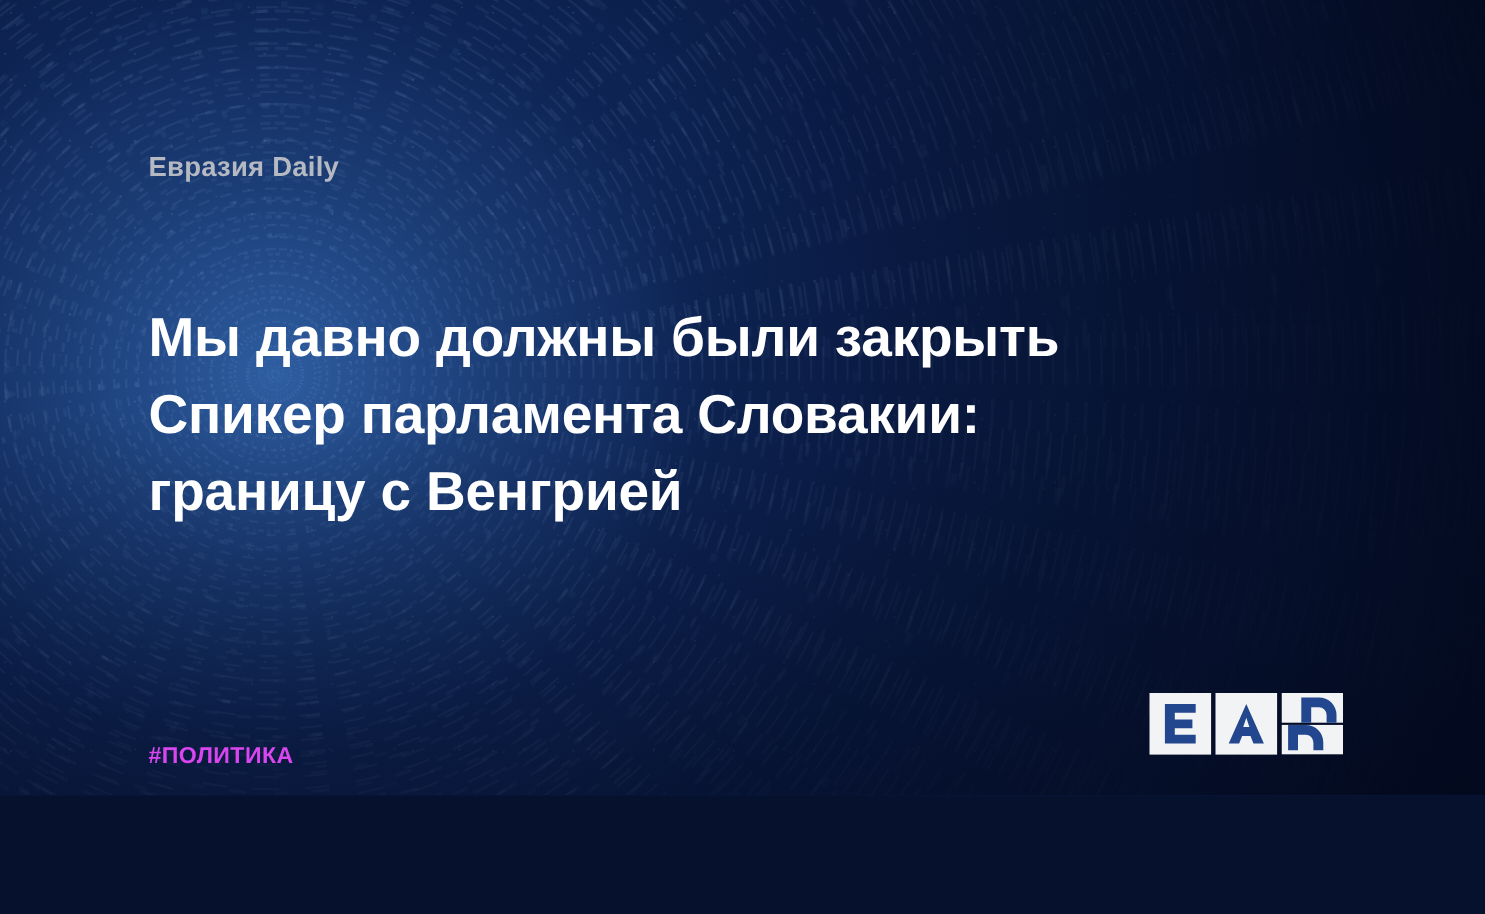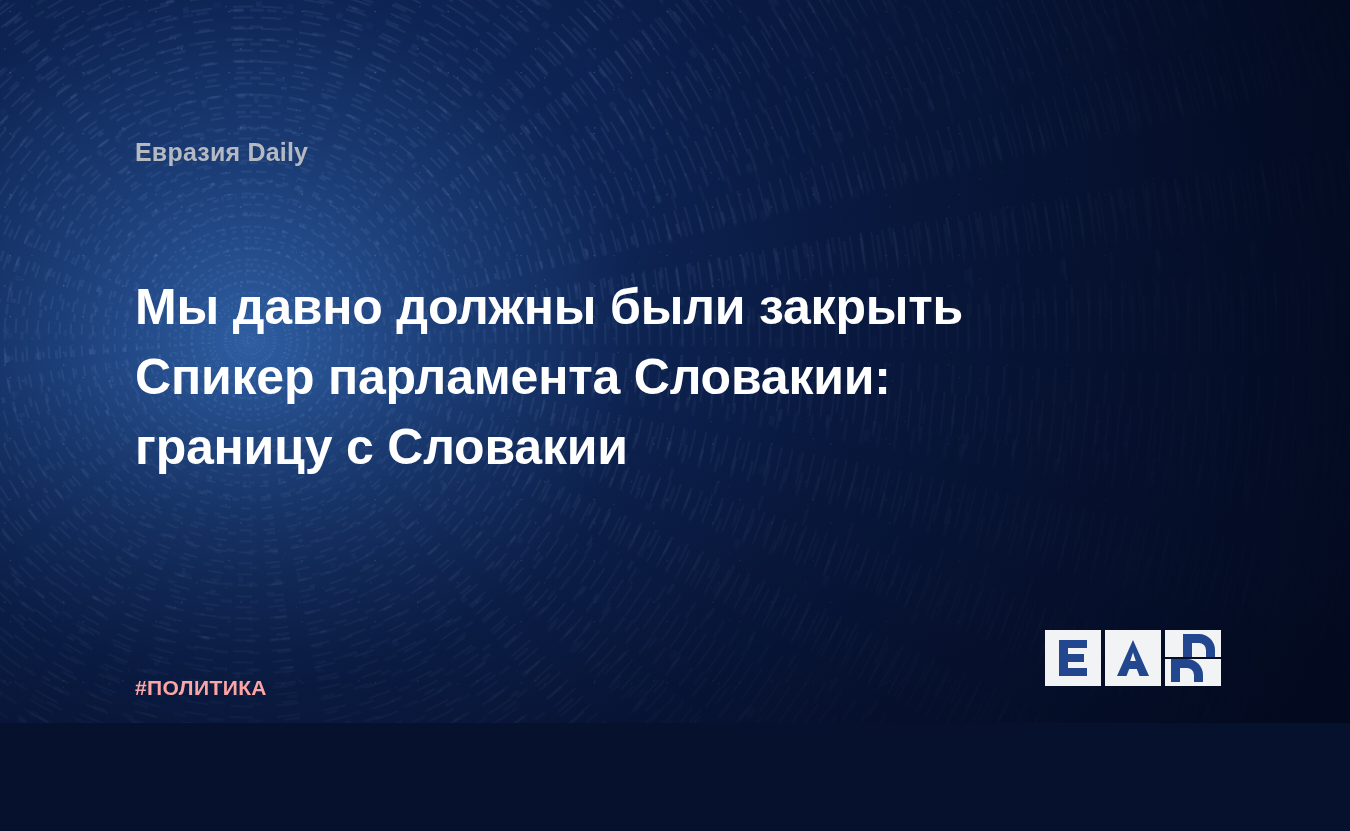--- a/index.html
+++ b/index.html
@@ -194,21 +194,21 @@
     width:960px;
     font-size:50px; font-weight:bold;
     line-height:70px; letter-spacing:-.2px;
     color:#ffffff;
   }
   .headline .hl-line { display:block; white-space:nowrap; }
 
   .tag {
     position:absolute; left:135px; top:676px;
     font-size:21px; font-weight:bold; letter-spacing:.4px;
-    color:#fca5a5; text-transform:uppercase; white-space:nowrap;
+    color:#d946ef; text-transform:uppercase; white-space:nowrap;
   }
 
   
   .logo {
     position:absolute; left:1045px; top:630px;
     display:flex; gap:4px; align-items:flex-start;
   }
   .logo-tile {
     width:56px; height:56px;
     background:#f2f3f5;
@@ -232,21 +232,21 @@
   <div class="bg-layer trails-speck"></div>
   <div class="bg-layer bg-dark-right"></div>
   <div class="bg-layer bg-dark-bottom"></div>
   <div class="bg-layer bg-vignette"></div>
 
   <div class="brand">Евразия Daily</div>
 
   <div class="headline">
     <span class="hl-line">Мы давно должны были закрыть</span>
     <span class="hl-line">Спикер парламента Словакии:</span>
-    <span class="hl-line">границу с Словакии</span>
+    <span class="hl-line">границу с Венгрией</span>
   </div>
 
   <div class="tag">#ПОЛИТИКА</div>
 
   <div class="logo">
 
     <span class="logo-tile">
       <svg width="56" height="56" viewBox="0 0 56 56" aria-hidden="true">
         <path d="M14 10 H42 V18 H23 V24 H39 V32 H23 V38 H42 V46 H14 Z" fill="#23478f"></path>
       </svg>

